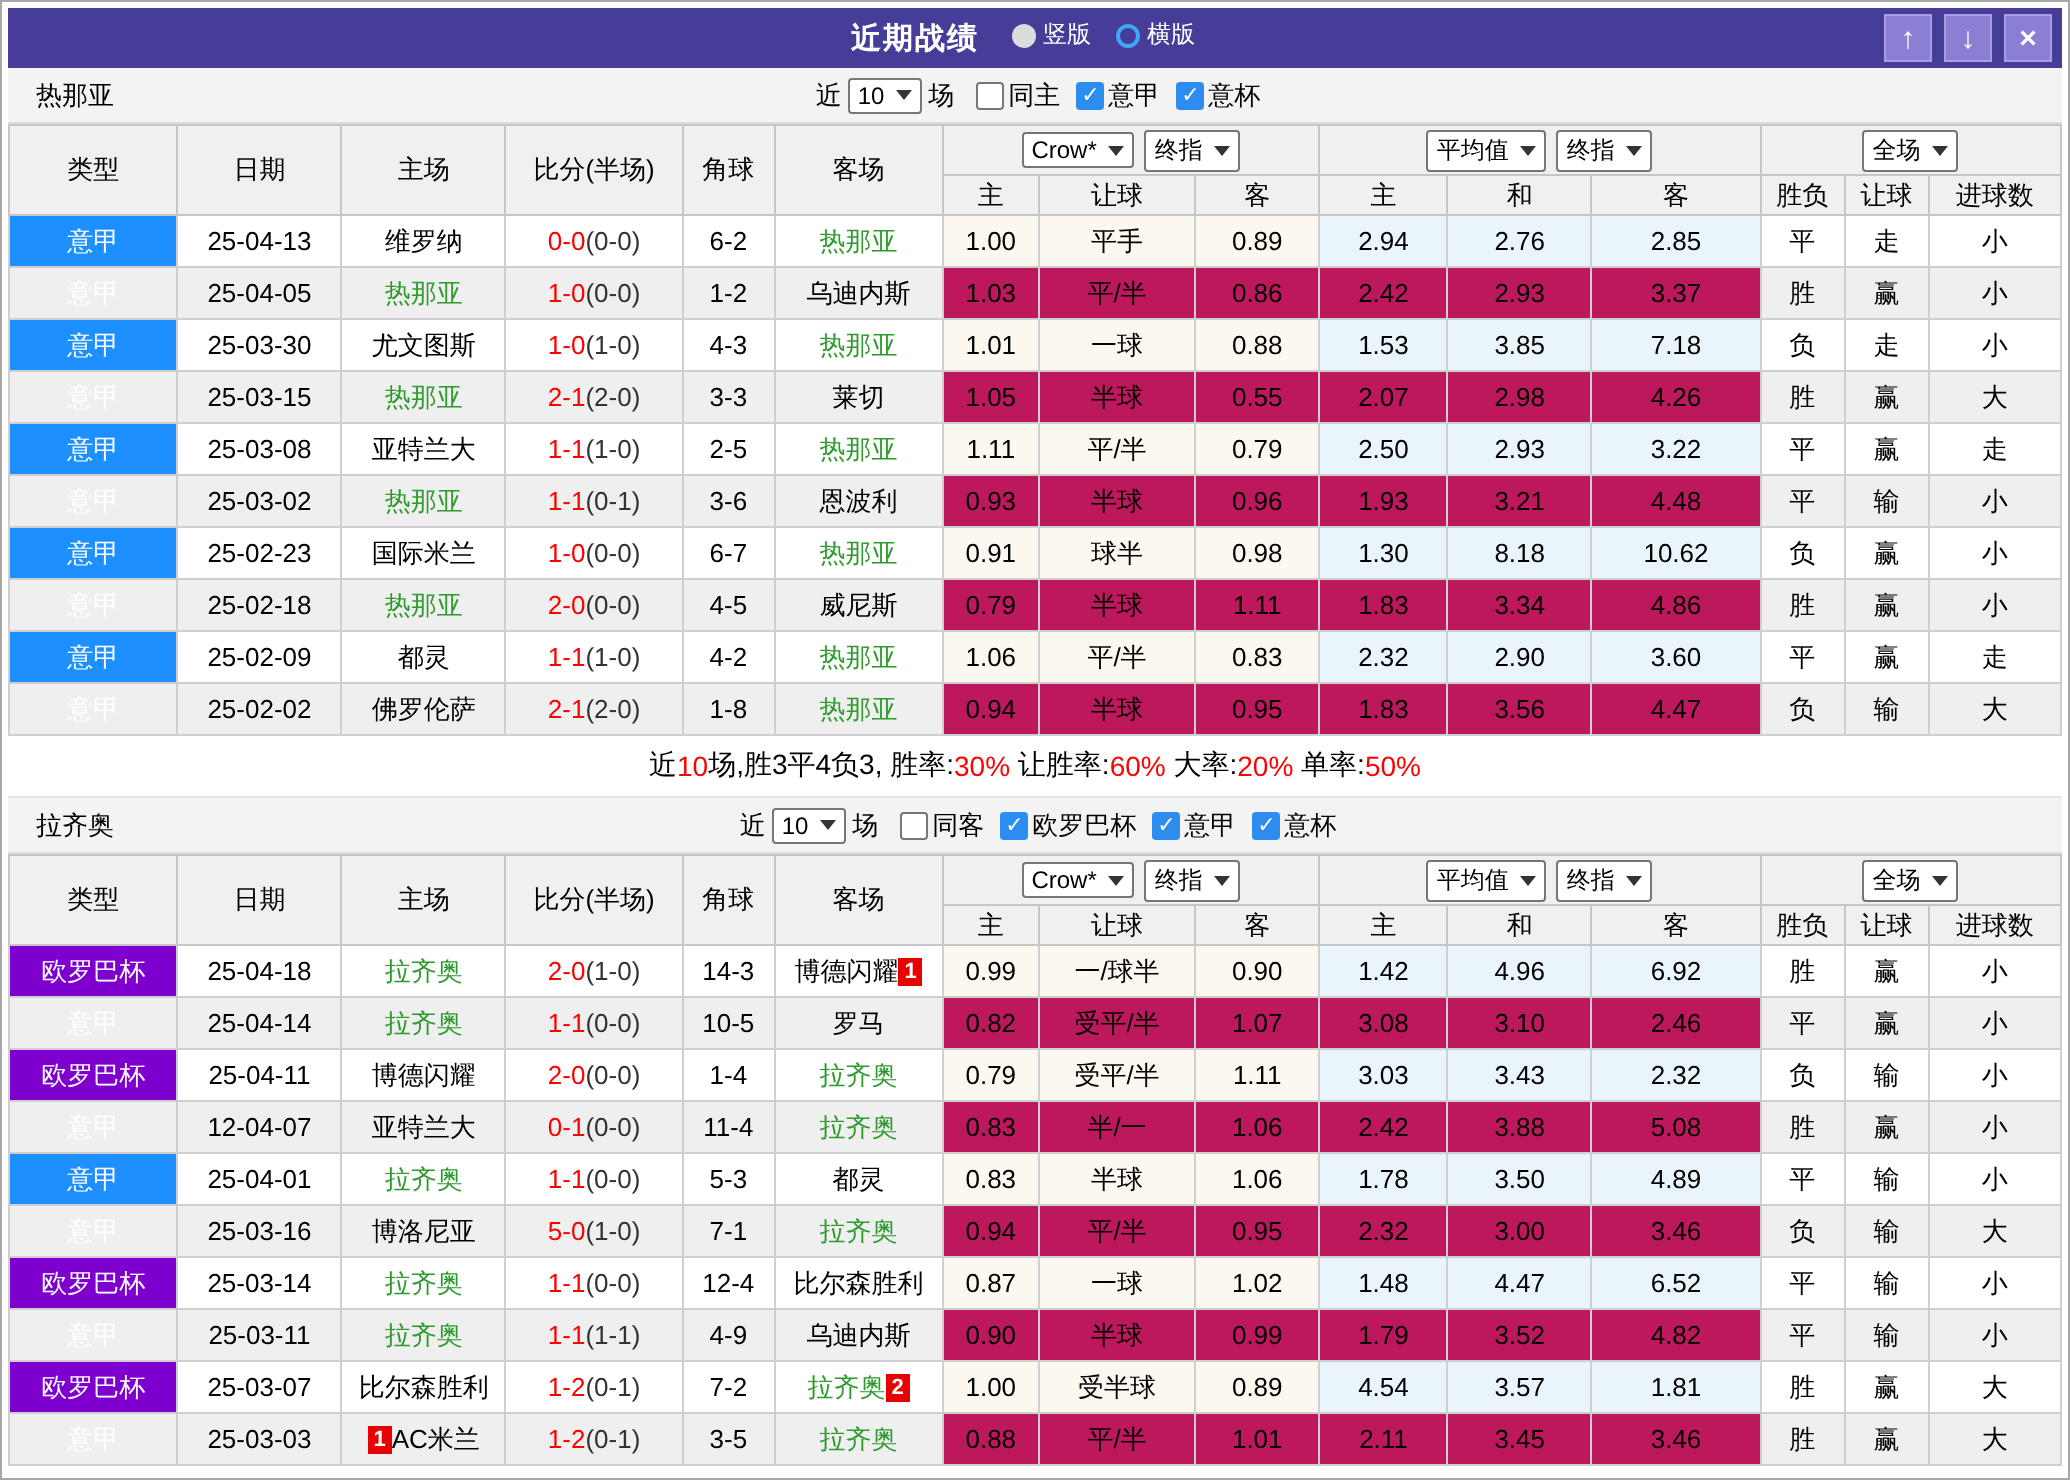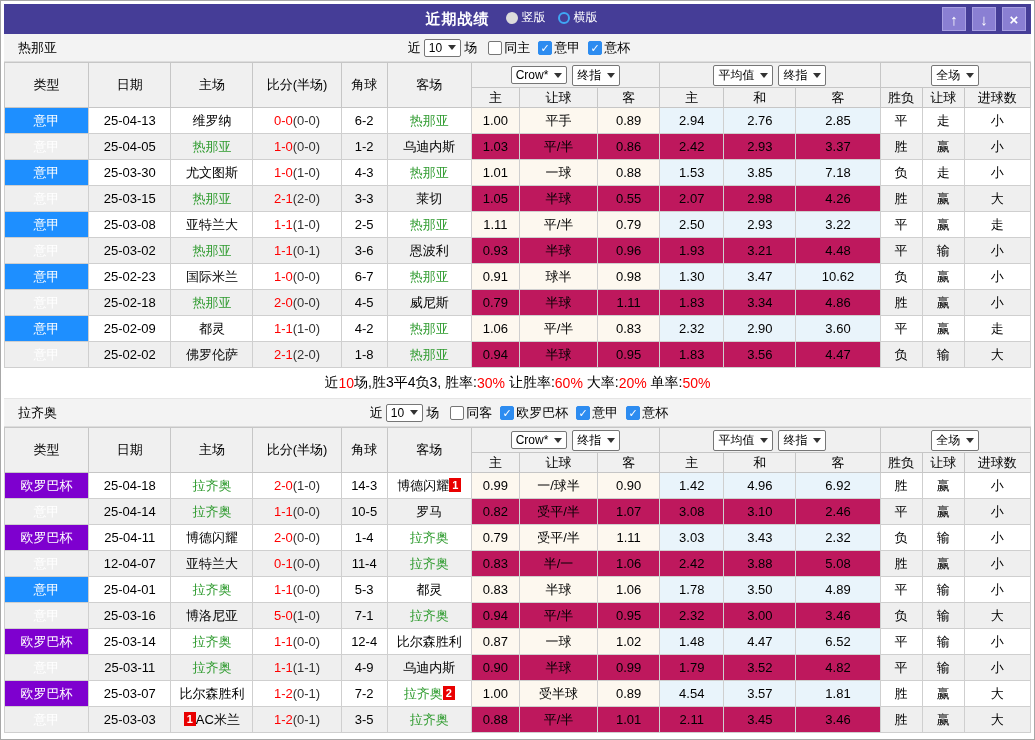--- a/index.html
+++ b/index.html
@@ -282,21 +282,21 @@
             <td class="c-league">意甲</td>
             <td>25-02-23</td>
             <td><span>国际米兰</span></td>
             <td><span class="score-ft">1-0</span><span class="score-ht">(0-0)</span></td>
             <td>6-7</td>
             <td><span class="tg">热那亚</span></td>
             <td class="ah">0.91</td>
             <td class="ah">球半</td>
             <td class="ah">0.98</td>
             <td class="eu">1.30</td>
-            <td class="eu">3.47</td>
+            <td class="eu">8.18</td>
             <td class="eu">10.62</td>
             <td class="res-b">负</td>
             <td class="res-r">赢</td>
             <td class="res-b">小</td>
           </tr>
           <tr class="alt">
             <td class="c-league">意甲</td>
             <td>25-02-18</td>
             <td><span class="tg">热那亚</span></td>
             <td><span class="score-ft">2-0</span><span class="score-ht">(0-0)</span></td>

